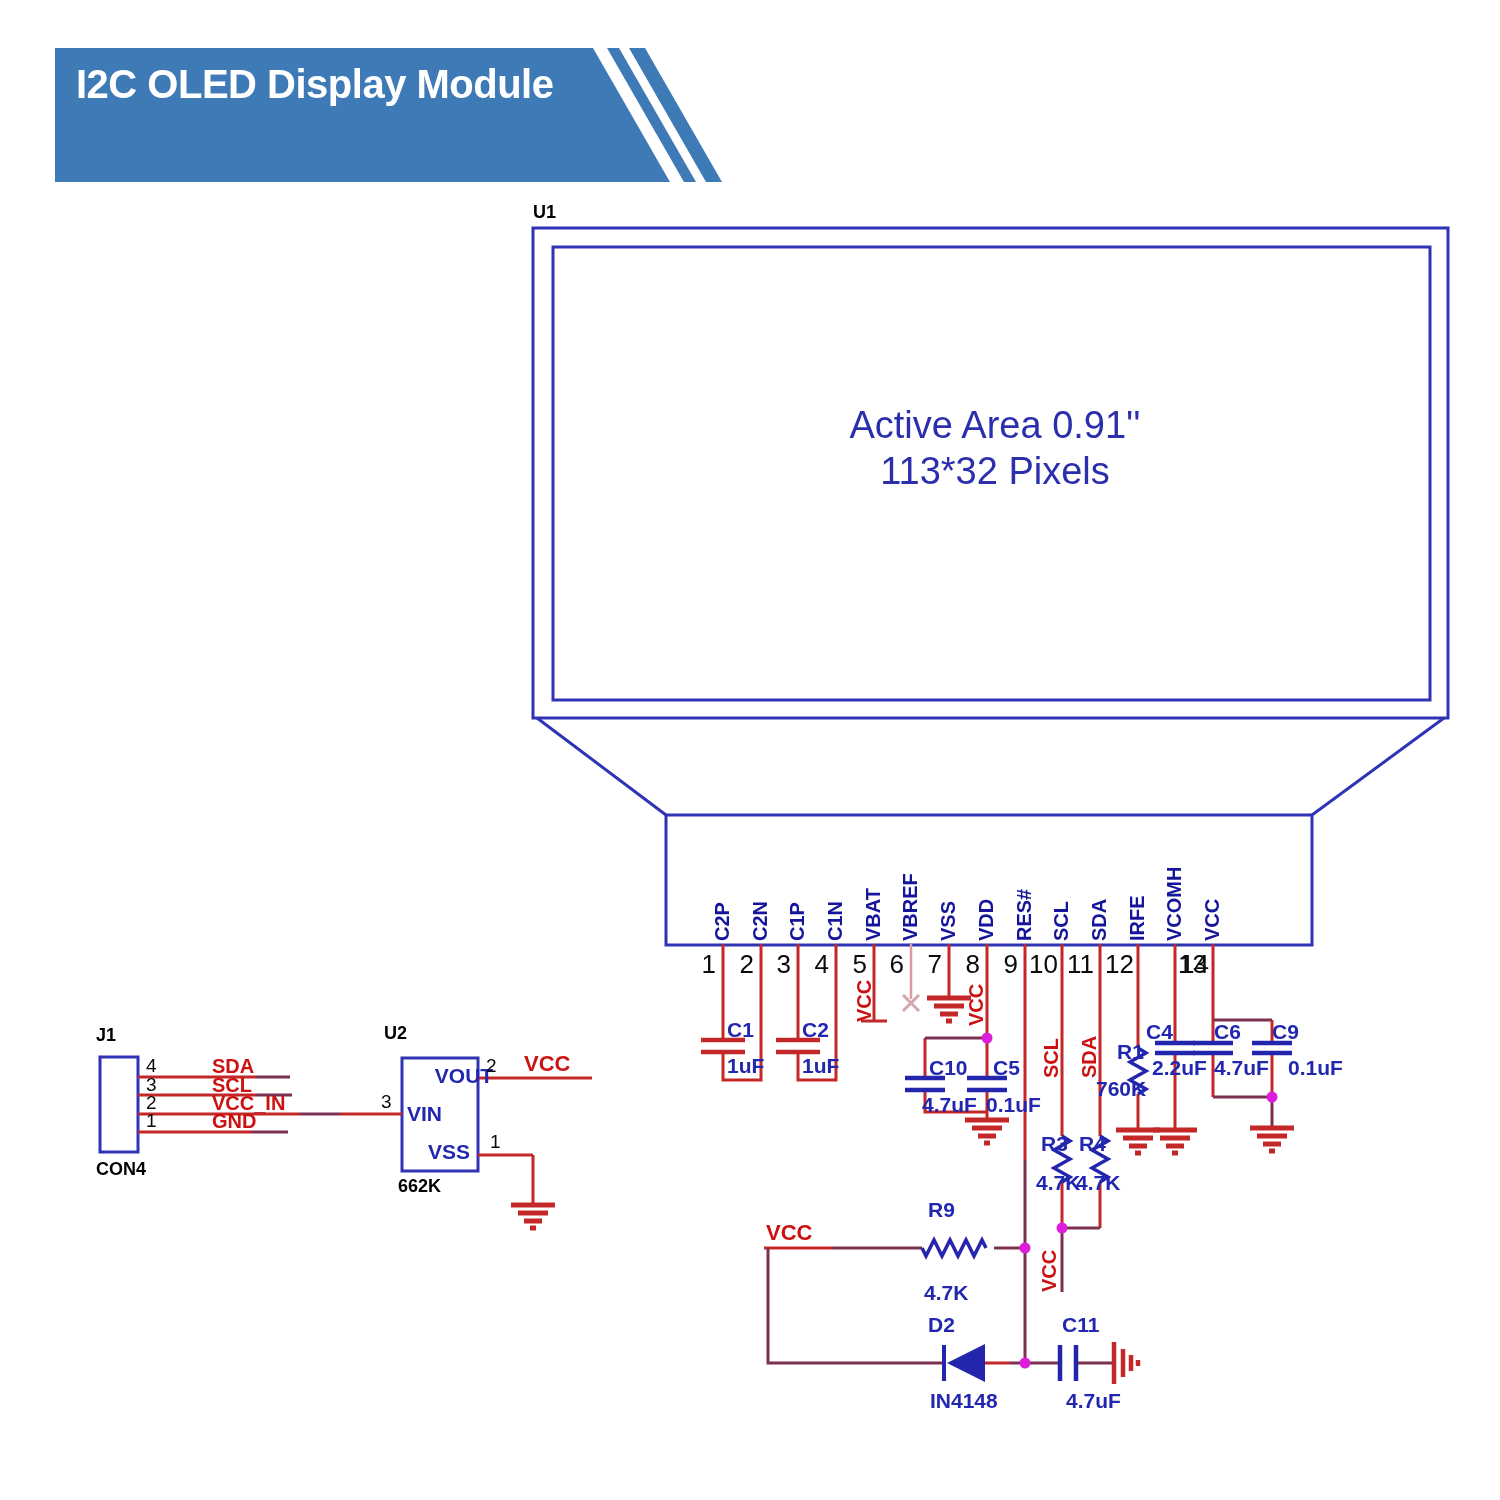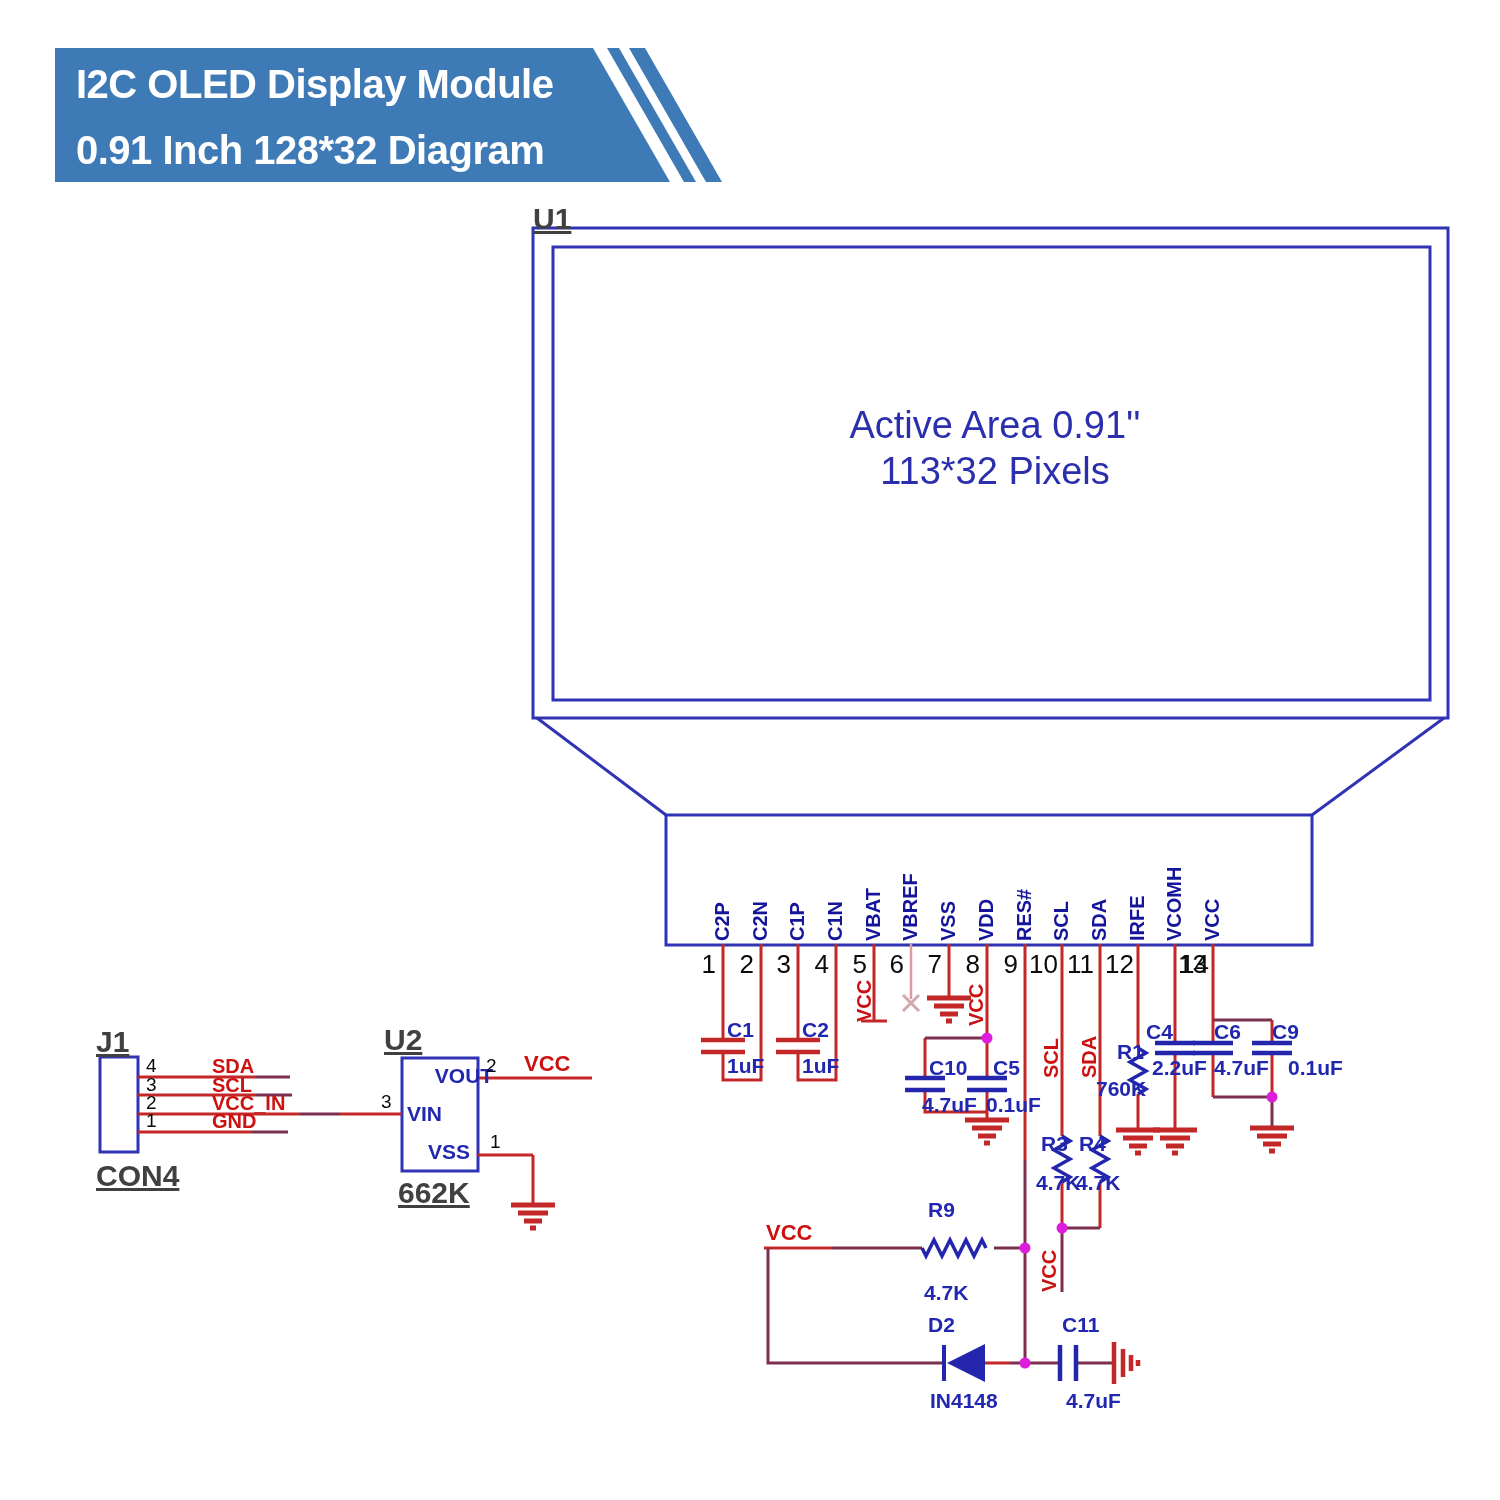--- a/index.html
+++ b/index.html
@@ -1,21 +1,21 @@
 <!DOCTYPE html>
 <html><head>
 <meta charset="utf-8">
 <style>
   html,body{margin:0;padding:0;}
   body{width:1500px;height:1500px;background:#ffffff;font-family:"Liberation Sans",sans-serif;position:relative;overflow:hidden;}
   #stage{position:absolute;left:0;top:0;width:1224px;height:1500px;}
   svg{position:absolute;left:0;top:0;}
   .lbl{position:absolute;white-space:nowrap;line-height:1.05;}
   .blue{color:#2227b0;font-weight:700;font-size:21px;}
-  .bluehdr{color:#404040;font-weight:700;font-size:30px;text-decoration:underline;}
+  .bluehdr{color:#000000;font-weight:700;font-size:18px;}
   .red{color:#cc1111;font-weight:700;font-size:20px;}
   .blk{color:#0a0a0a;font-weight:400;}
   .pinlabel{color:#15159b;font-weight:700;font-size:20px;transform:rotate(-90deg);transform-origin:0 0;}
   .pinnum{color:#0a0a0a;font-size:26px;font-weight:400;width:26px;text-align:right;}
   .rot{transform:rotate(-90deg);transform-origin:0 0;}
   .banner-text{position:absolute;color:#ffffff;font-weight:700;font-size:40px;letter-spacing:-0.5px;white-space:nowrap;}
   .active-area{position:absolute;left:690px;top:402px;width:610px;text-align:center;color:#2b2fae;font-size:38px;font-weight:400;line-height:46px;}
 </style>
 </head>
 <body>
@@ -113,21 +113,20 @@
     <g fill="#dc1edc">
       <circle cx="987" cy="1038" r="5.5"></circle>
       <circle cx="1272" cy="1097" r="5.5"></circle>
       <circle cx="1062" cy="1228" r="5.5"></circle>
       <circle cx="1025" cy="1248" r="5.5"></circle>
       <circle cx="1025" cy="1363" r="5.5"></circle>
     </g>
   </svg>
 
   <div class="banner-text" style="left:76px;top:62px;">I2C OLED Display Module</div>
-  <div class="banner-text" style="left:76px;top:128px;">0.91 Inch 128*32 Diagram</div>
 
   <div class="lbl bluehdr" style="left:533px;top:203px;">U1</div>
   <div class="active-area">
     <div>Active Area 0.91''</div>
     <div>113*32 Pixels</div>
   </div>
 
   <div class="lbl pinlabel" style="left:712px;top:941px;">C2P</div>
   <div class="lbl pinlabel" style="left:750px;top:941px;">C2N</div>
   <div class="lbl pinlabel" style="left:787px;top:941px;">C1P</div>

